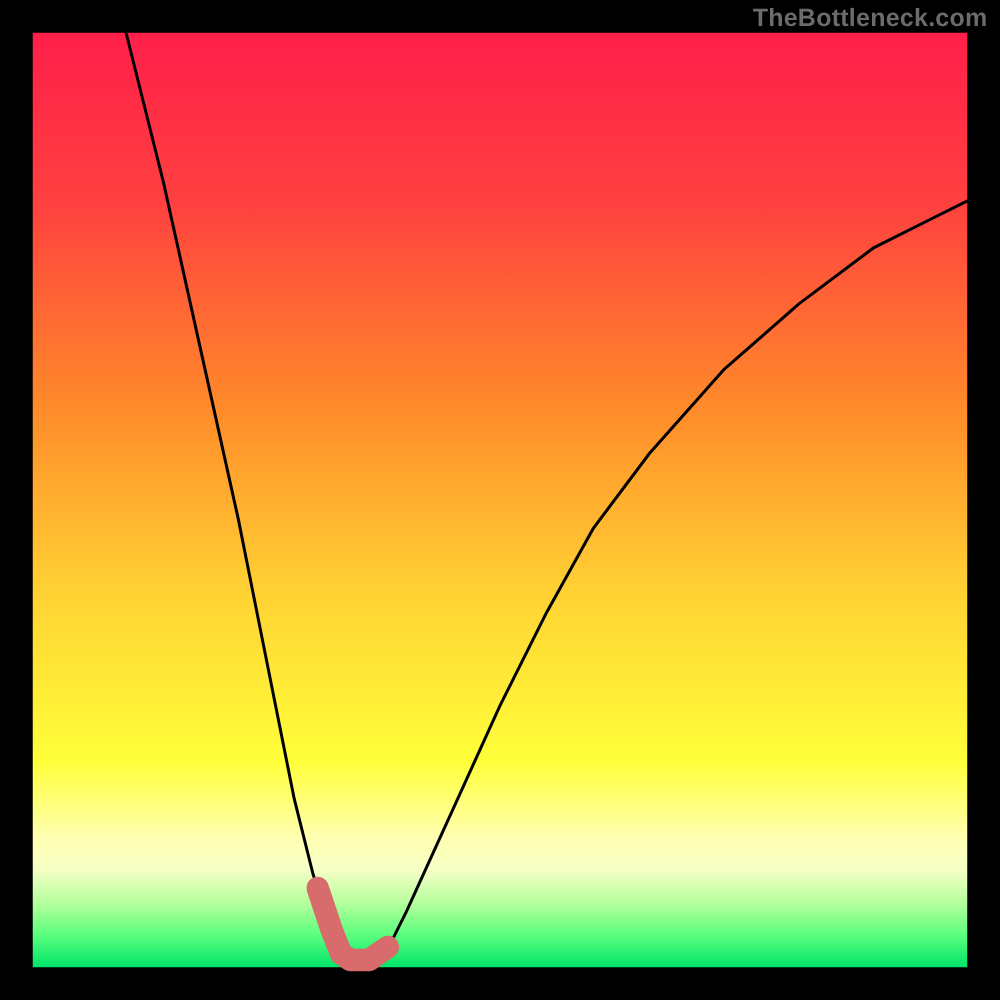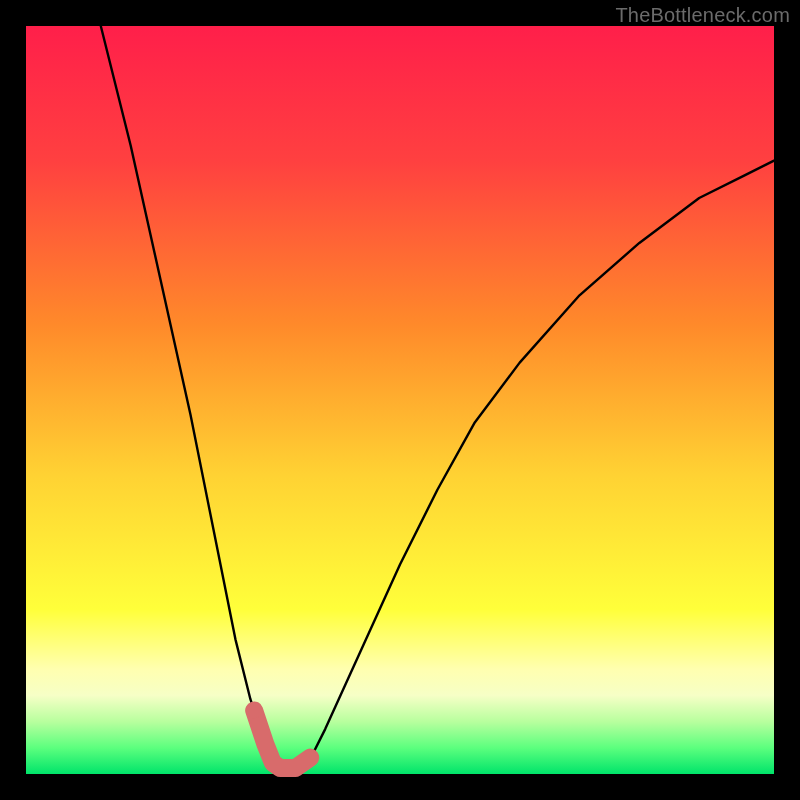--- a/index.html
+++ b/index.html
@@ -25,21 +25,21 @@
     width: 748px;
     height: 748px;
   }
   .watermark {
     position: absolute;
     top: 4px;
     right: 10px;
     color: #6b6b6b;
     font-size: 20px;
     letter-spacing: 0.2px;
-    font-weight: 400;
+    font-weight: 700;
   }
   svg.curves {
     position: absolute;
     left: 0;
     top: 0;
     width: 748px;
     height: 748px;
     overflow: visible;
   }
 </style>

